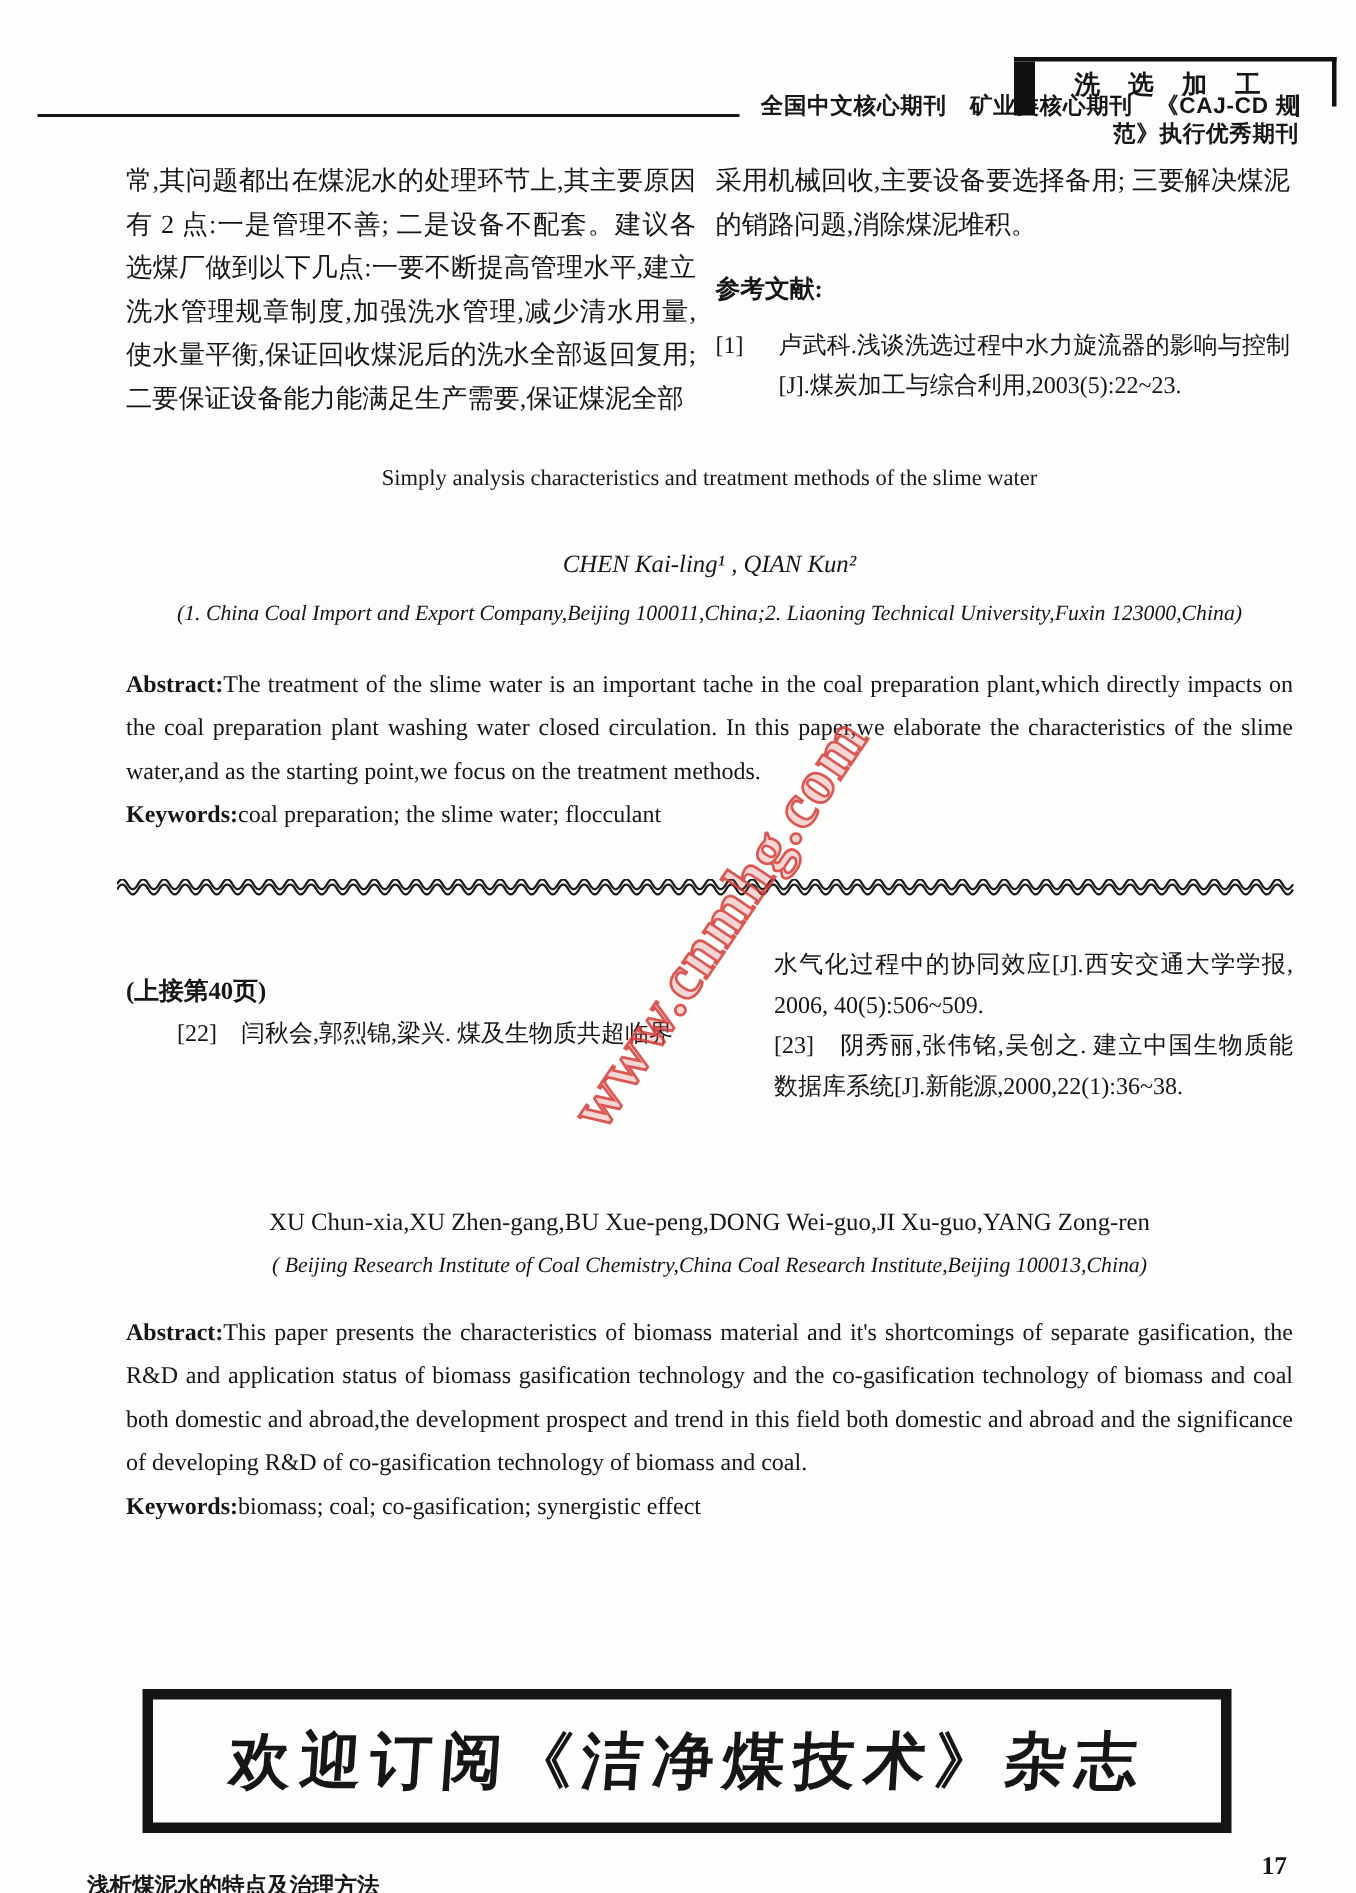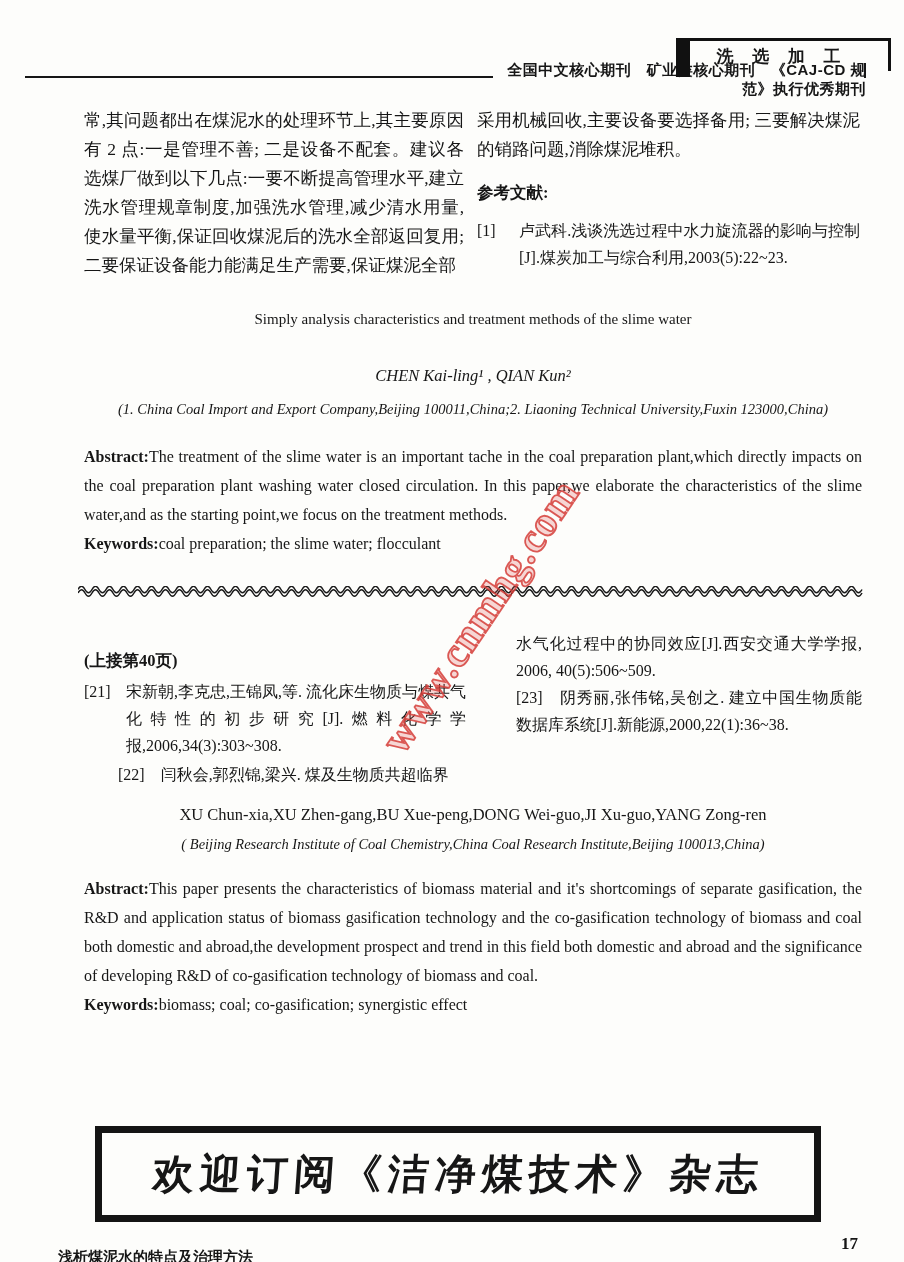--- a/index.html
+++ b/index.html
@@ -118,24 +118,20 @@
     <p class="a-abstract"><b>Abstract:</b><span>The treatment of the slime water is an important tache in the coal preparation plant,which directly impacts on the coal preparation plant washing water closed circulation. In this paper,we elaborate the characteristics of the slime water,and as the starting point,we focus on the treatment methods.</span></p>
     <p class="a-keywords"><b>Keywords:</b><span>coal preparation; the slime water; flocculant</span></p>
   </div>
 
   <svg class="wavy" width="788" height="12">
     <path id="wavy-path" fill="none" stroke="#1a1a1a" stroke-width="1.5" d="M0 3.5 q3.5 -6.5 7 0 q3.5 6.5 7 0 q3.5 -6.5 7 0 q3.5 6.5 7 0 q3.5 -6.5 7 0 q3.5 6.5 7 0 q3.5 -6.5 7 0 q3.5 6.5 7 0 q3.5 -6.5 7 0 q3.5 6.5 7 0 q3.5 -6.5 7 0 q3.5 6.5 7 0 q3.5 -6.5 7 0 q3.5 6.5 7 0 q3.5 -6.5 7 0 q3.5 6.5 7 0 q3.5 -6.5 7 0 q3.5 6.5 7 0 q3.5 -6.5 7 0 q3.5 6.5 7 0 q3.5 -6.5 7 0 q3.5 6.5 7 0 q3.5 -6.5 7 0 q3.5 6.5 7 0 q3.5 -6.5 7 0 q3.5 6.5 7 0 q3.5 -6.5 7 0 q3.5 6.5 7 0 q3.5 -6.5 7 0 q3.5 6.5 7 0 q3.5 -6.5 7 0 q3.5 6.5 7 0 q3.5 -6.5 7 0 q3.5 6.5 7 0 q3.5 -6.5 7 0 q3.5 6.5 7 0 q3.5 -6.5 7 0 q3.5 6.5 7 0 q3.5 -6.5 7 0 q3.5 6.5 7 0 q3.5 -6.5 7 0 q3.5 6.5 7 0 q3.5 -6.5 7 0 q3.5 6.5 7 0 q3.5 -6.5 7 0 q3.5 6.5 7 0 q3.5 -6.5 7 0 q3.5 6.5 7 0 q3.5 -6.5 7 0 q3.5 6.5 7 0 q3.5 -6.5 7 0 q3.5 6.5 7 0 q3.5 -6.5 7 0 q3.5 6.5 7 0 q3.5 -6.5 7 0 q3.5 6.5 7 0 q3.5 -6.5 7 0 q3.5 6.5 7 0 q3.5 -6.5 7 0 q3.5 6.5 7 0 q3.5 -6.5 7 0 q3.5 6.5 7 0 q3.5 -6.5 7 0 q3.5 6.5 7 0 q3.5 -6.5 7 0 q3.5 6.5 7 0 q3.5 -6.5 7 0 q3.5 6.5 7 0 q3.5 -6.5 7 0 q3.5 6.5 7 0 q3.5 -6.5 7 0 q3.5 6.5 7 0 q3.5 -6.5 7 0 q3.5 6.5 7 0 q3.5 -6.5 7 0 q3.5 6.5 7 0 q3.5 -6.5 7 0 q3.5 6.5 7 0 q3.5 -6.5 7 0 q3.5 6.5 7 0 q3.5 -6.5 7 0 q3.5 6.5 7 0 q3.5 -6.5 7 0 q3.5 6.5 7 0 q3.5 -6.5 7 0 q3.5 6.5 7 0 q3.5 -6.5 7 0 q3.5 6.5 7 0 q3.5 -6.5 7 0 q3.5 6.5 7 0 q3.5 -6.5 7 0 q3.5 6.5 7 0 q3.5 -6.5 7 0 q3.5 6.5 7 0 q3.5 -6.5 7 0 q3.5 6.5 7 0 q3.5 -6.5 7 0 q3.5 6.5 7 0 q3.5 -6.5 7 0 q3.5 6.5 7 0 q3.5 -6.5 7 0 q3.5 6.5 7 0 q3.5 -6.5 7 0 q3.5 6.5 7 0 q3.5 -6.5 7 0 q3.5 6.5 7 0 q3.5 -6.5 7 0 q3.5 6.5 7 0 q3.5 -6.5 7 0 q3.5 6.5 7 0 q3.5 -6.5 7 0 q3.5 6.5 7 0M0 7 q3.5 -6.5 7 0 q3.5 6.5 7 0 q3.5 -6.5 7 0 q3.5 6.5 7 0 q3.5 -6.5 7 0 q3.5 6.5 7 0 q3.5 -6.5 7 0 q3.5 6.5 7 0 q3.5 -6.5 7 0 q3.5 6.5 7 0 q3.5 -6.5 7 0 q3.5 6.5 7 0 q3.5 -6.5 7 0 q3.5 6.5 7 0 q3.5 -6.5 7 0 q3.5 6.5 7 0 q3.5 -6.5 7 0 q3.5 6.5 7 0 q3.5 -6.5 7 0 q3.5 6.5 7 0 q3.5 -6.5 7 0 q3.5 6.5 7 0 q3.5 -6.5 7 0 q3.5 6.5 7 0 q3.5 -6.5 7 0 q3.5 6.5 7 0 q3.5 -6.5 7 0 q3.5 6.5 7 0 q3.5 -6.5 7 0 q3.5 6.5 7 0 q3.5 -6.5 7 0 q3.5 6.5 7 0 q3.5 -6.5 7 0 q3.5 6.5 7 0 q3.5 -6.5 7 0 q3.5 6.5 7 0 q3.5 -6.5 7 0 q3.5 6.5 7 0 q3.5 -6.5 7 0 q3.5 6.5 7 0 q3.5 -6.5 7 0 q3.5 6.5 7 0 q3.5 -6.5 7 0 q3.5 6.5 7 0 q3.5 -6.5 7 0 q3.5 6.5 7 0 q3.5 -6.5 7 0 q3.5 6.5 7 0 q3.5 -6.5 7 0 q3.5 6.5 7 0 q3.5 -6.5 7 0 q3.5 6.5 7 0 q3.5 -6.5 7 0 q3.5 6.5 7 0 q3.5 -6.5 7 0 q3.5 6.5 7 0 q3.5 -6.5 7 0 q3.5 6.5 7 0 q3.5 -6.5 7 0 q3.5 6.5 7 0 q3.5 -6.5 7 0 q3.5 6.5 7 0 q3.5 -6.5 7 0 q3.5 6.5 7 0 q3.5 -6.5 7 0 q3.5 6.5 7 0 q3.5 -6.5 7 0 q3.5 6.5 7 0 q3.5 -6.5 7 0 q3.5 6.5 7 0 q3.5 -6.5 7 0 q3.5 6.5 7 0 q3.5 -6.5 7 0 q3.5 6.5 7 0 q3.5 -6.5 7 0 q3.5 6.5 7 0 q3.5 -6.5 7 0 q3.5 6.5 7 0 q3.5 -6.5 7 0 q3.5 6.5 7 0 q3.5 -6.5 7 0 q3.5 6.5 7 0 q3.5 -6.5 7 0 q3.5 6.5 7 0 q3.5 -6.5 7 0 q3.5 6.5 7 0 q3.5 -6.5 7 0 q3.5 6.5 7 0 q3.5 -6.5 7 0 q3.5 6.5 7 0 q3.5 -6.5 7 0 q3.5 6.5 7 0 q3.5 -6.5 7 0 q3.5 6.5 7 0 q3.5 -6.5 7 0 q3.5 6.5 7 0 q3.5 -6.5 7 0 q3.5 6.5 7 0 q3.5 -6.5 7 0 q3.5 6.5 7 0 q3.5 -6.5 7 0 q3.5 6.5 7 0 q3.5 -6.5 7 0 q3.5 6.5 7 0 q3.5 -6.5 7 0 q3.5 6.5 7 0 q3.5 -6.5 7 0 q3.5 6.5 7 0 q3.5 -6.5 7 0 q3.5 6.5 7 0 q3.5 -6.5 7 0 q3.5 6.5 7 0"></path>
   </svg>
 
   <div class="refs-left">
     <div class="cont-note">(上接第40页)</div>
-    <div class="ref-item">
-      <span class="ref-label">[21]</span>
-      <span class="ref-text">宋新朝,李克忠,王锦凤,等. 流化床生物质与煤共气化特性的初步研究[J].燃料化学学报,2006,34(3):303~308.</span>
-    </div>
     <div class="ref22">[22]　闫秋会,郭烈锦,梁兴. 煤及生物质共超临界</div>
   </div>
   <div class="refs-right">
     <p>水气化过程中的协同效应[J].西安交通大学学报, 2006, 40(5):506~509.</p>
     <p>[23]　阴秀丽,张伟铭,吴创之. 建立中国生物质能数据库系统[J].新能源,2000,22(1):36~38.</p>
   </div>
 
   <div class="article article2">
     <div class="a-title">
     </div>

